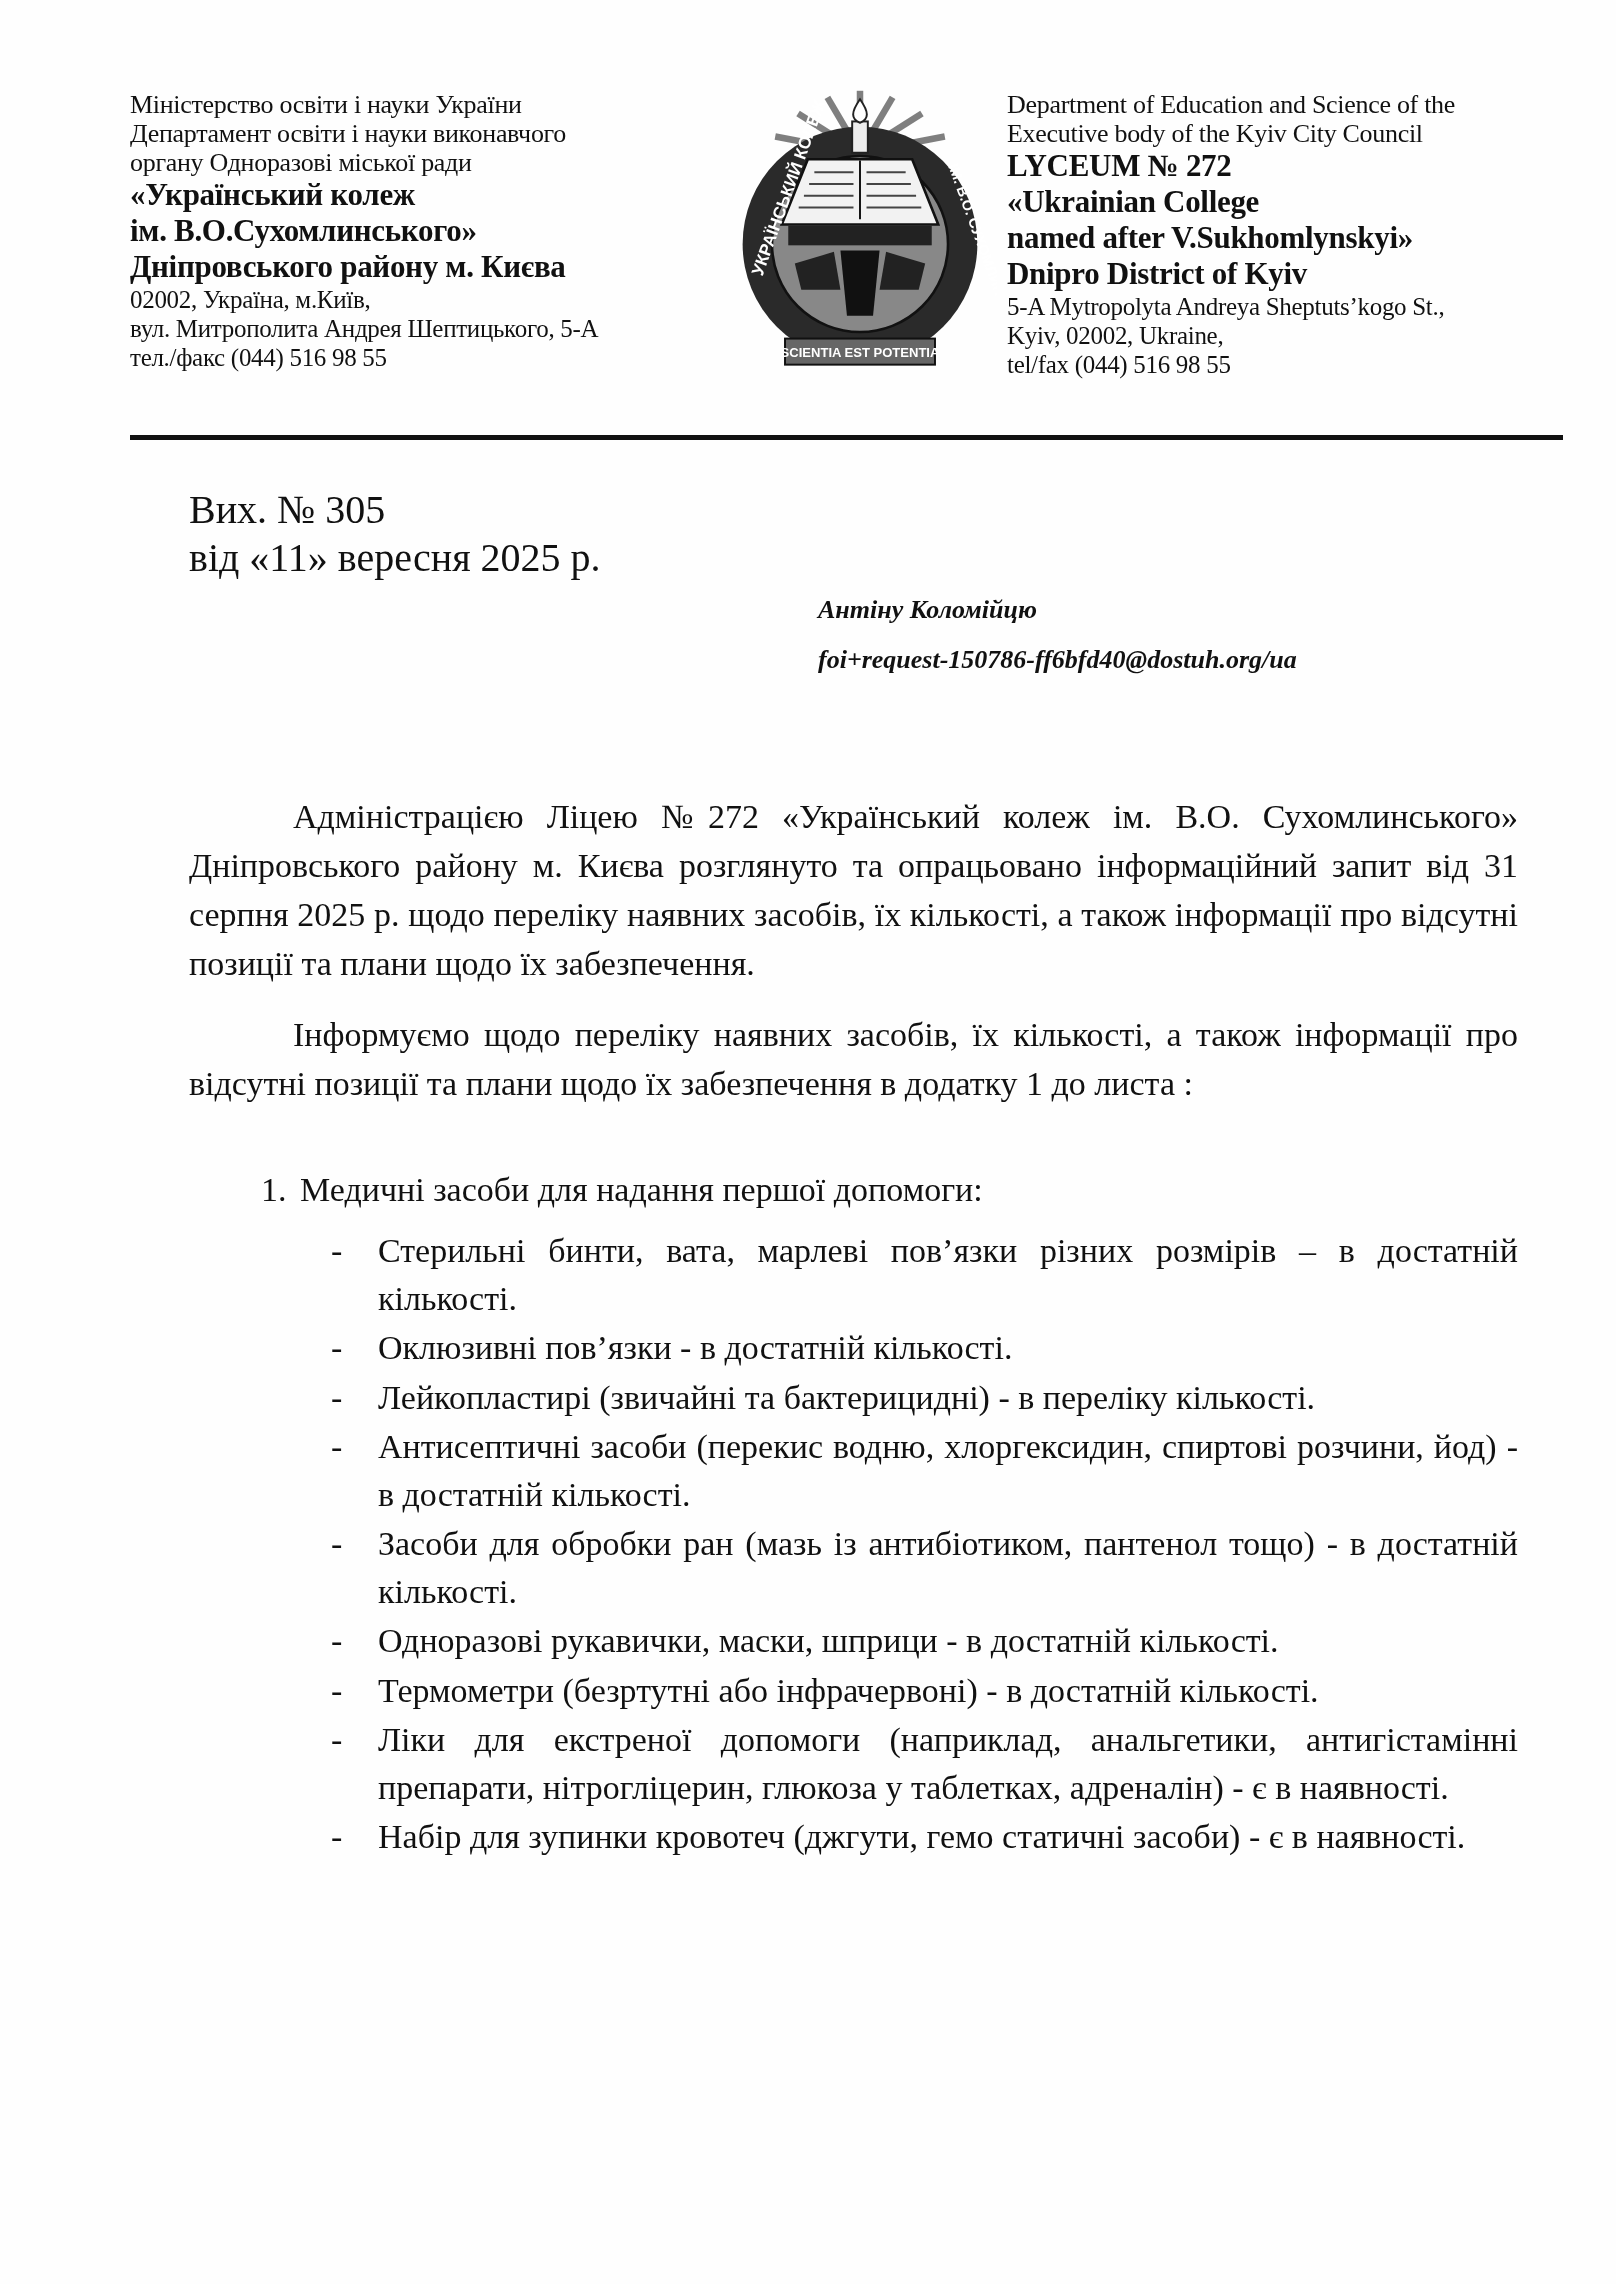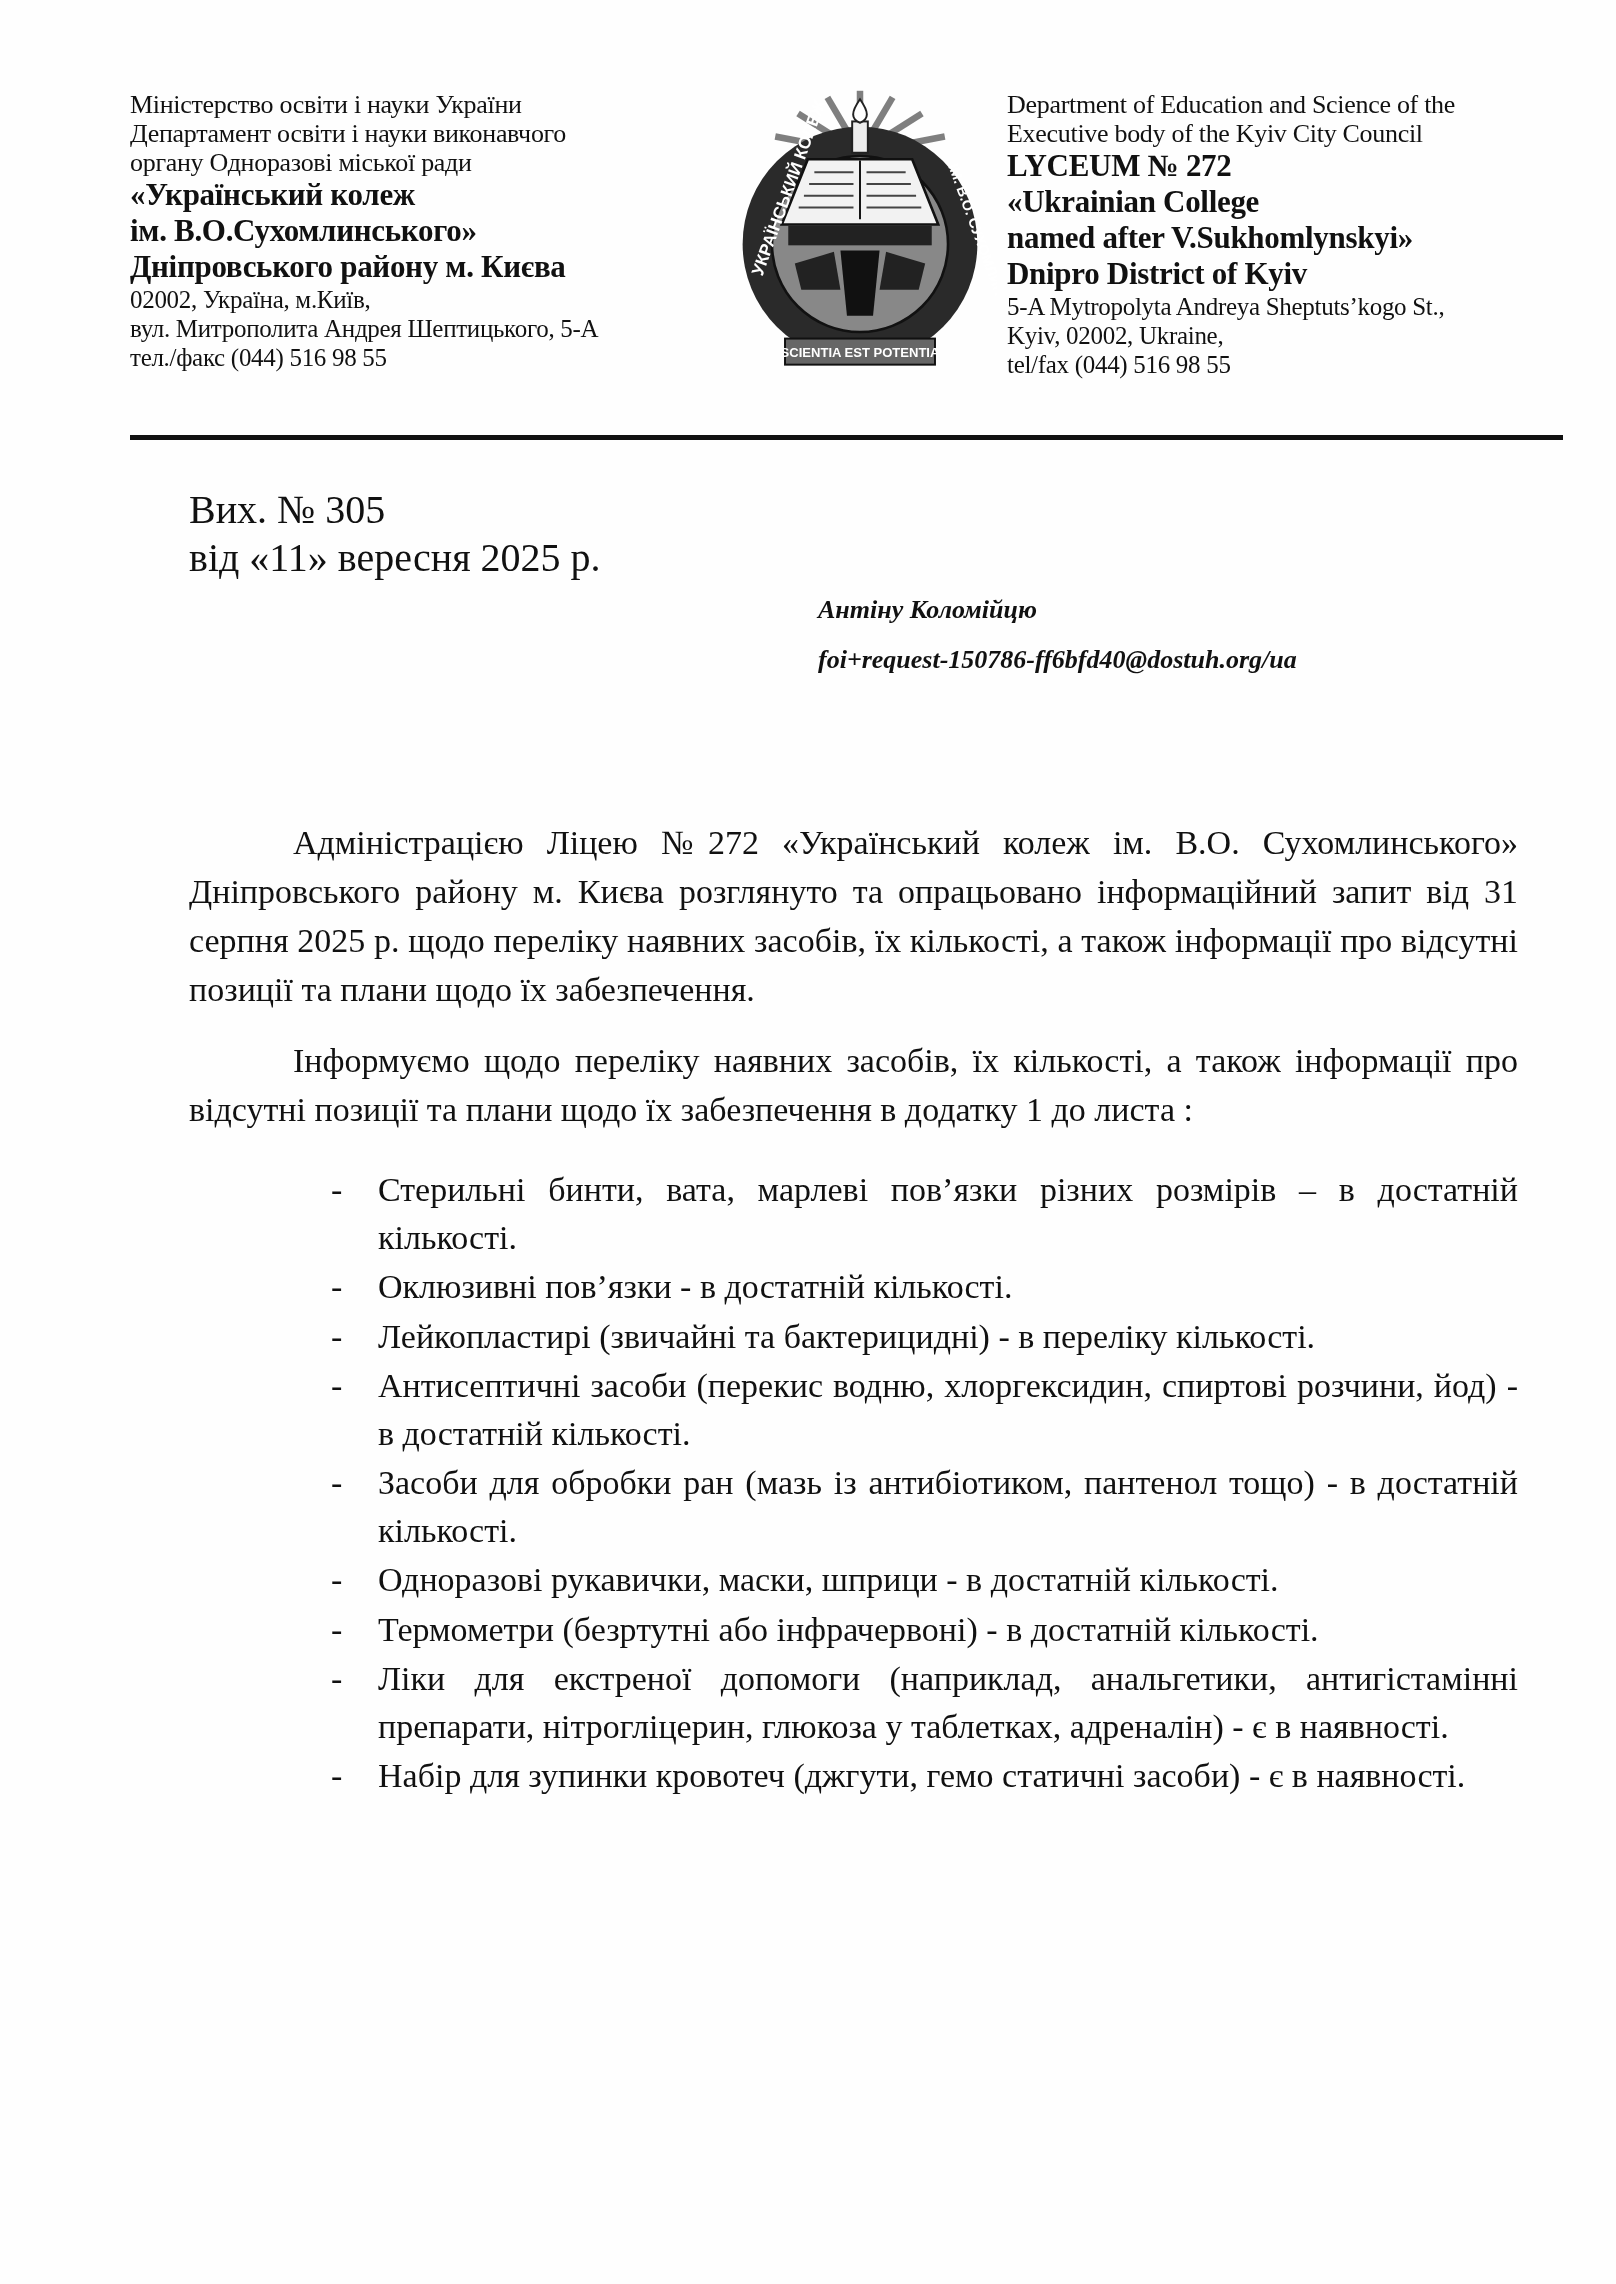--- a/index.html
+++ b/index.html
@@ -16,21 +16,21 @@
 
   .logo { position: absolute; left: 723px; top: 81px; width: 274px; height: 313px; }
 
   .rule { position: absolute; left: 130px; top: 435px; width: 1433px; height: 4.6px; background: #111; }
 
   .ref { position: absolute; left: 189px; top: 486px; font-size: 40px; line-height: 48px; }
 
   .recipient { position: absolute; left: 818px; top: 585px; font-style: italic; font-weight: bold;
                font-size: 26px; line-height: 50px; }
 
-  .body { position: absolute; left: 189px; top: 792px; width: 1329px; font-size: 34px; line-height: 49px; margin-top: 26px; }
+  .body { position: absolute; left: 189px; top: 792px; width: 1329px; font-size: 34px; line-height: 49px; }
   .para { text-align: justify; text-indent: 104px; margin: 0 0 22px 0; }
 
   .list { position: absolute; left: 261px; top: 1166px; width: 1257px; font-size: 34px; line-height: 48px; }
   .list-title { margin: 0 0 13px 0; }
   .list-title .num { display: inline-block; width: 72px; padding-left: 33px; box-sizing: border-box; margin-left: -33px; }
   .items { list-style: none; margin: 0; padding: 0; }
   .item { position: relative; padding-left: 117px; text-align: justify; margin: 0 0 1.3px 0; }
   .item .dash { position: absolute; left: 70px; top: 0; }
 </style>
 </head>
@@ -111,20 +111,23 @@
     <div>Антіну Коломійцю</div>
     <div>foi+request-150786-ff6bfd40@dostuh.org/ua</div>
   </div>
 
   <div class="body">
     <p class="para">Адміністрацією Ліцею №272 «Український колеж ім. В.О. Сухомлинського» Дніпровського району м. Києва розглянуто та опрацьовано інформаційний запит  від 31 серпня 2025 р. щодо переліку наявних засобів, їх кількості, а також інформації про відсутні позиції та плани щодо їх забезпечення.</p>
     <p class="para">Інформуємо щодо переліку наявних засобів, їх кількості, а також інформації про відсутні позиції та плани щодо їх забезпечення в додатку 1 до листа :</p>
   </div>
 
   <div class="list">
+    <div class="list-title">
+      <span class="num">1.</span><span>Медичні засоби для надання першої допомоги:</span>
+    </div>
     <ul class="items">
       <li class="item"><span class="dash">-</span><span>Стерильні бинти, вата, марлеві пов’язки різних розмірів – в достатній кількості.</span></li>
       <li class="item"><span class="dash">-</span><span>Оклюзивні пов’язки - в достатній кількості.</span></li>
       <li class="item"><span class="dash">-</span><span>Лейкопластирі (звичайні та бактерицидні) - в переліку кількості.</span></li>
       <li class="item"><span class="dash">-</span><span>Антисептичні засоби (перекис водню, хлоргексидин, спиртові розчини, йод) - в достатній кількості.</span></li>
       <li class="item"><span class="dash">-</span><span>Засоби для обробки ран (мазь із антибіотиком, пантенол тощо) - в достатній кількості.</span></li>
       <li class="item"><span class="dash">-</span><span>Одноразові рукавички, маски, шприци - в достатній кількості.</span></li>
       <li class="item"><span class="dash">-</span><span>Термометри (безртутні або інфрачервоні) - в достатній кількості.</span></li>
       <li class="item"><span class="dash">-</span><span>Ліки для екстреної допомоги (наприклад, анальгетики, антигістамінні препарати, нітрогліцерин, глюкоза у таблетках, адреналін) - є в наявності.</span></li>
       <li class="item"><span class="dash">-</span><span>Набір для зупинки кровотеч (джгути, гемо статичні засоби) - є в наявності.</span></li>

